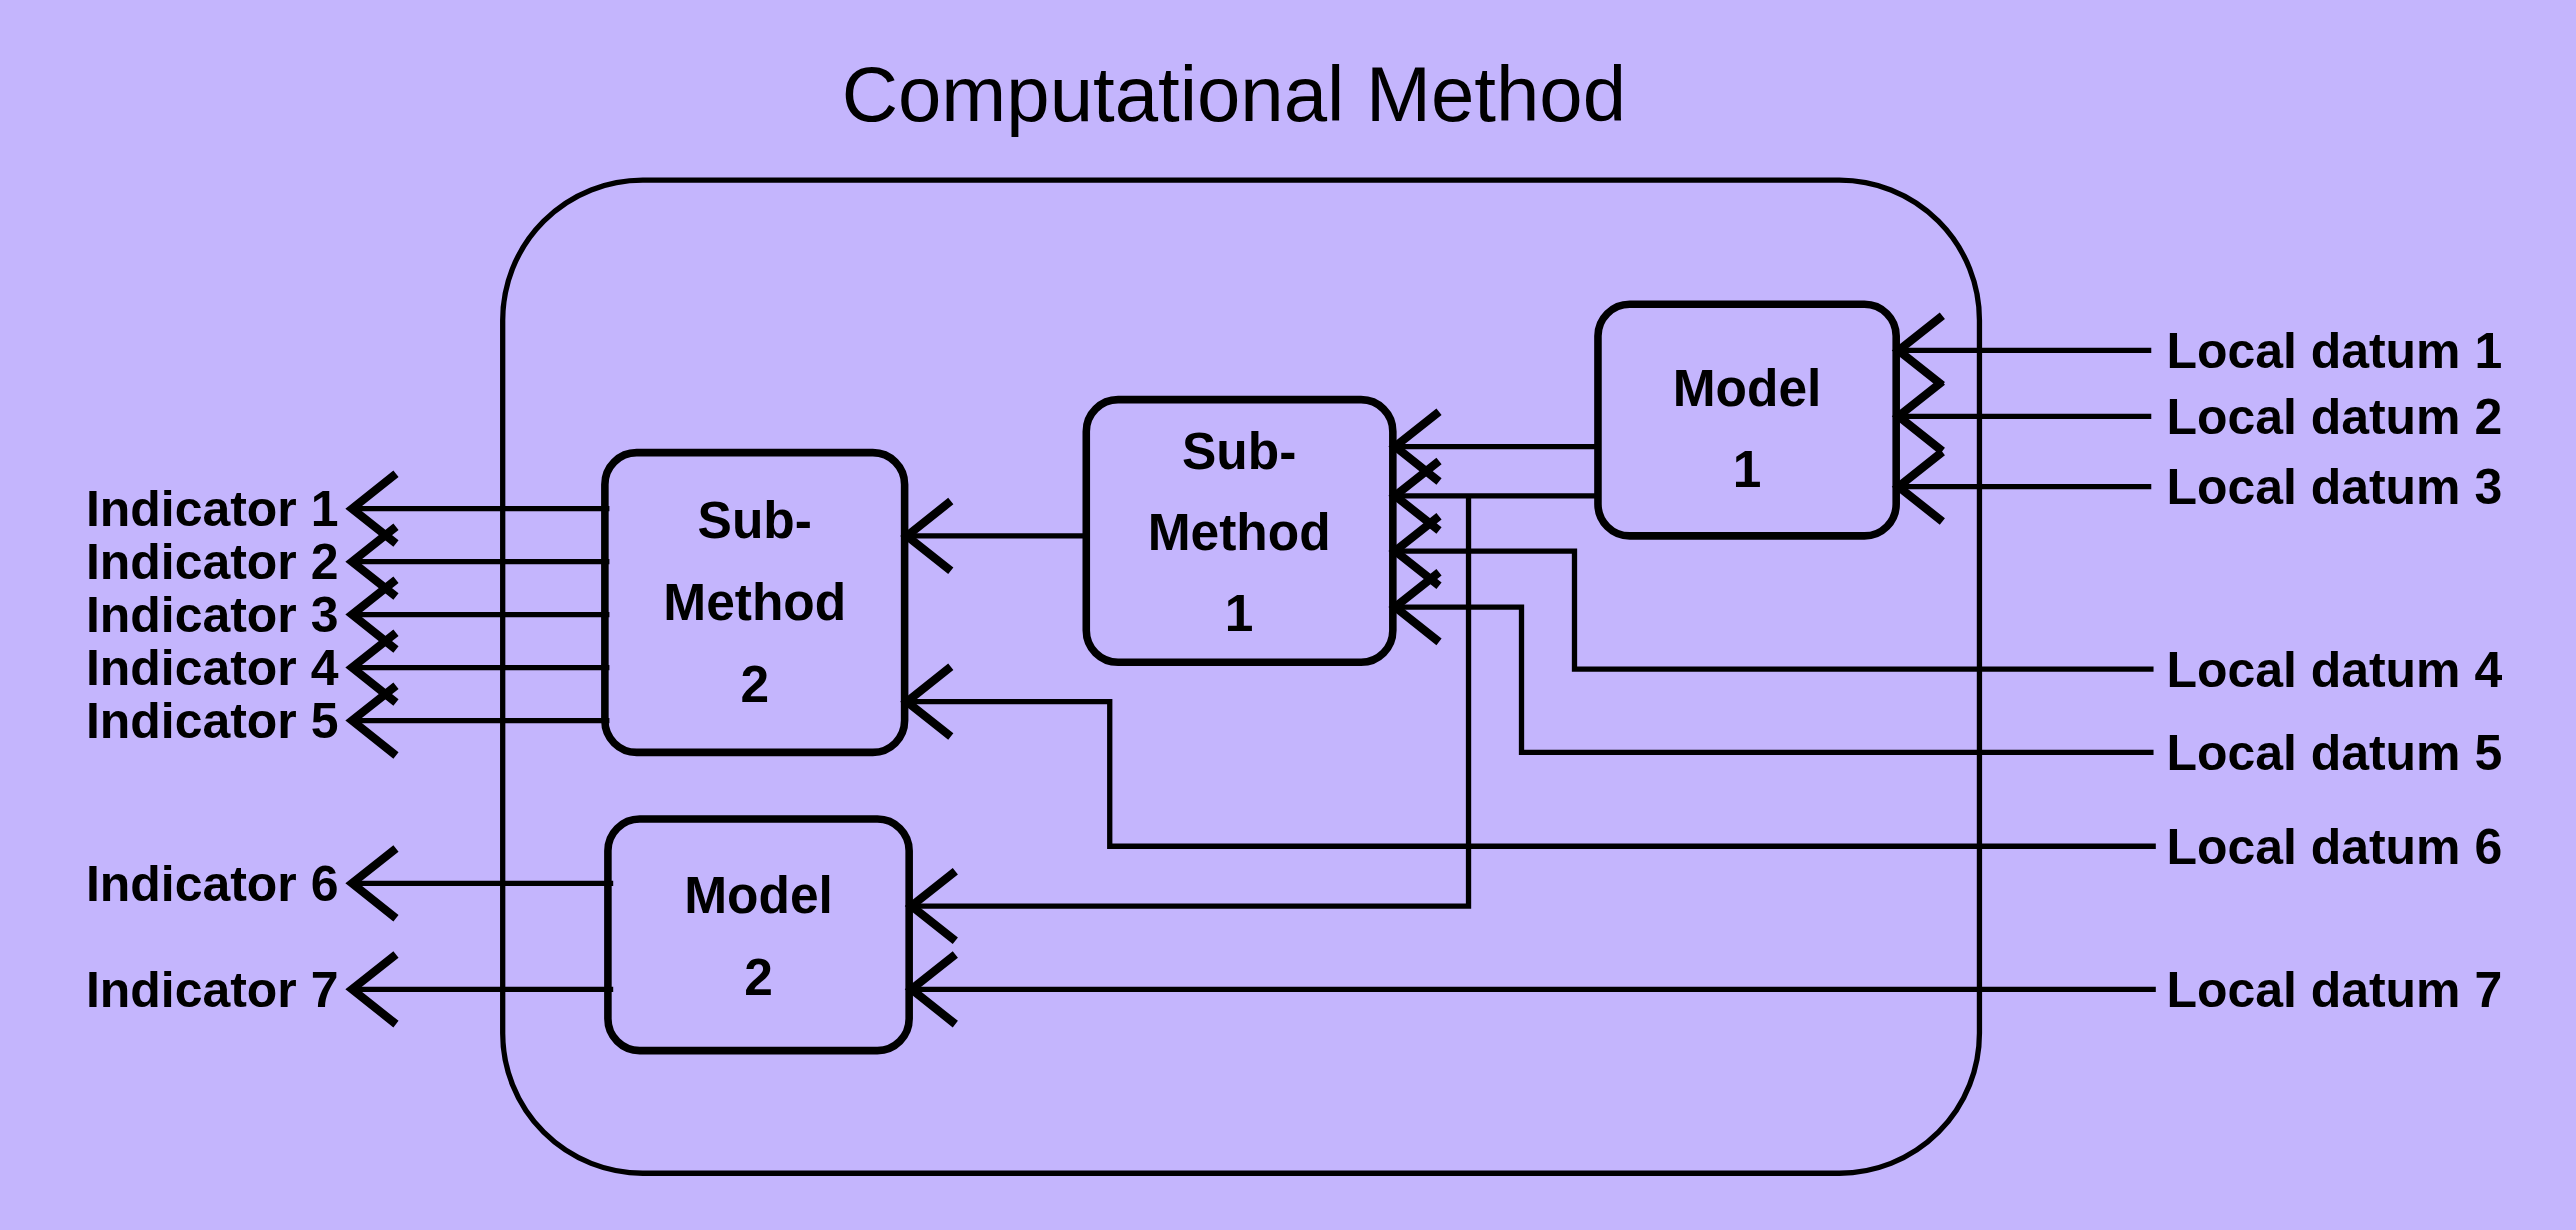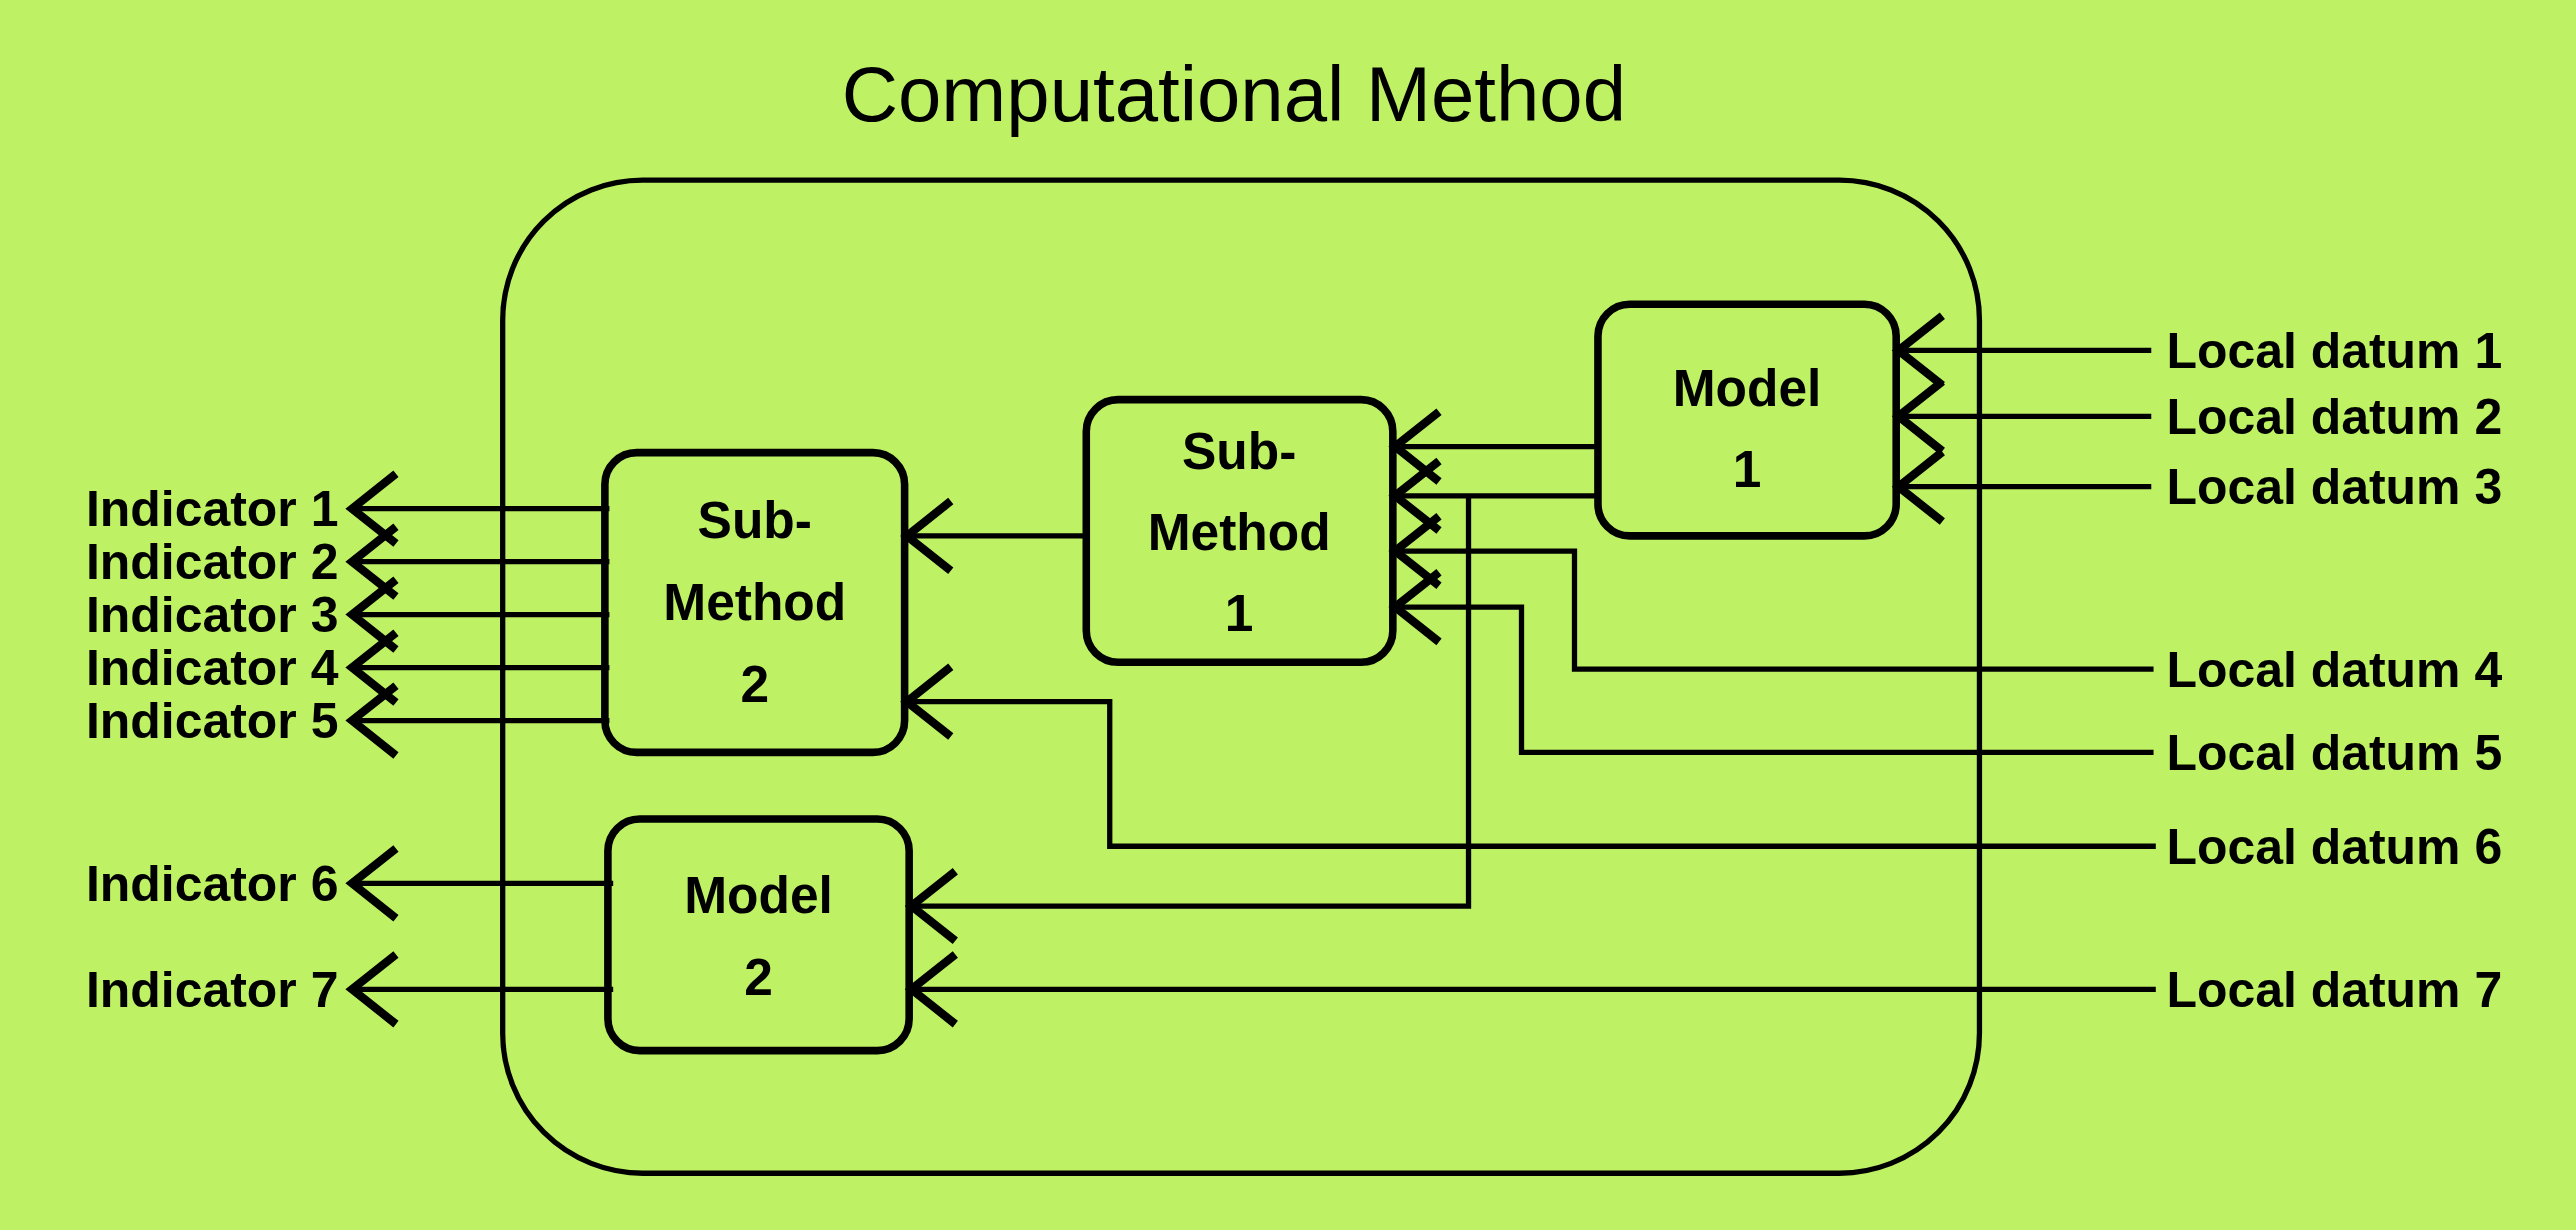--- a/index.html
+++ b/index.html
@@ -1,17 +1,17 @@
 <!DOCTYPE html>
 <html style="font-size:12px"><head>
 <meta charset="utf-8">
 <style>
   html, body { margin: 0; padding: 0; background: #ffffff; }
   body { width: 2576px; height: 1230px; font-family: "Liberation Sans", sans-serif; }
-  #stage { position: relative; width: 2576px; height: 1230px; background: #bef264; overflow: hidden; }
+  #stage { position: relative; width: 2576px; height: 1230px; background: #c4b5fd; overflow: hidden; }
   svg { position: absolute; left: 0; top: 0; }
   .title-text {
     font-family: "Liberation Sans", sans-serif;
     font-size: 103px;
     font-weight: 400;
     fill: #000000;
     letter-spacing: 0px;
   }
   .box-label {
     font-family: "Liberation Sans", sans-serif;

